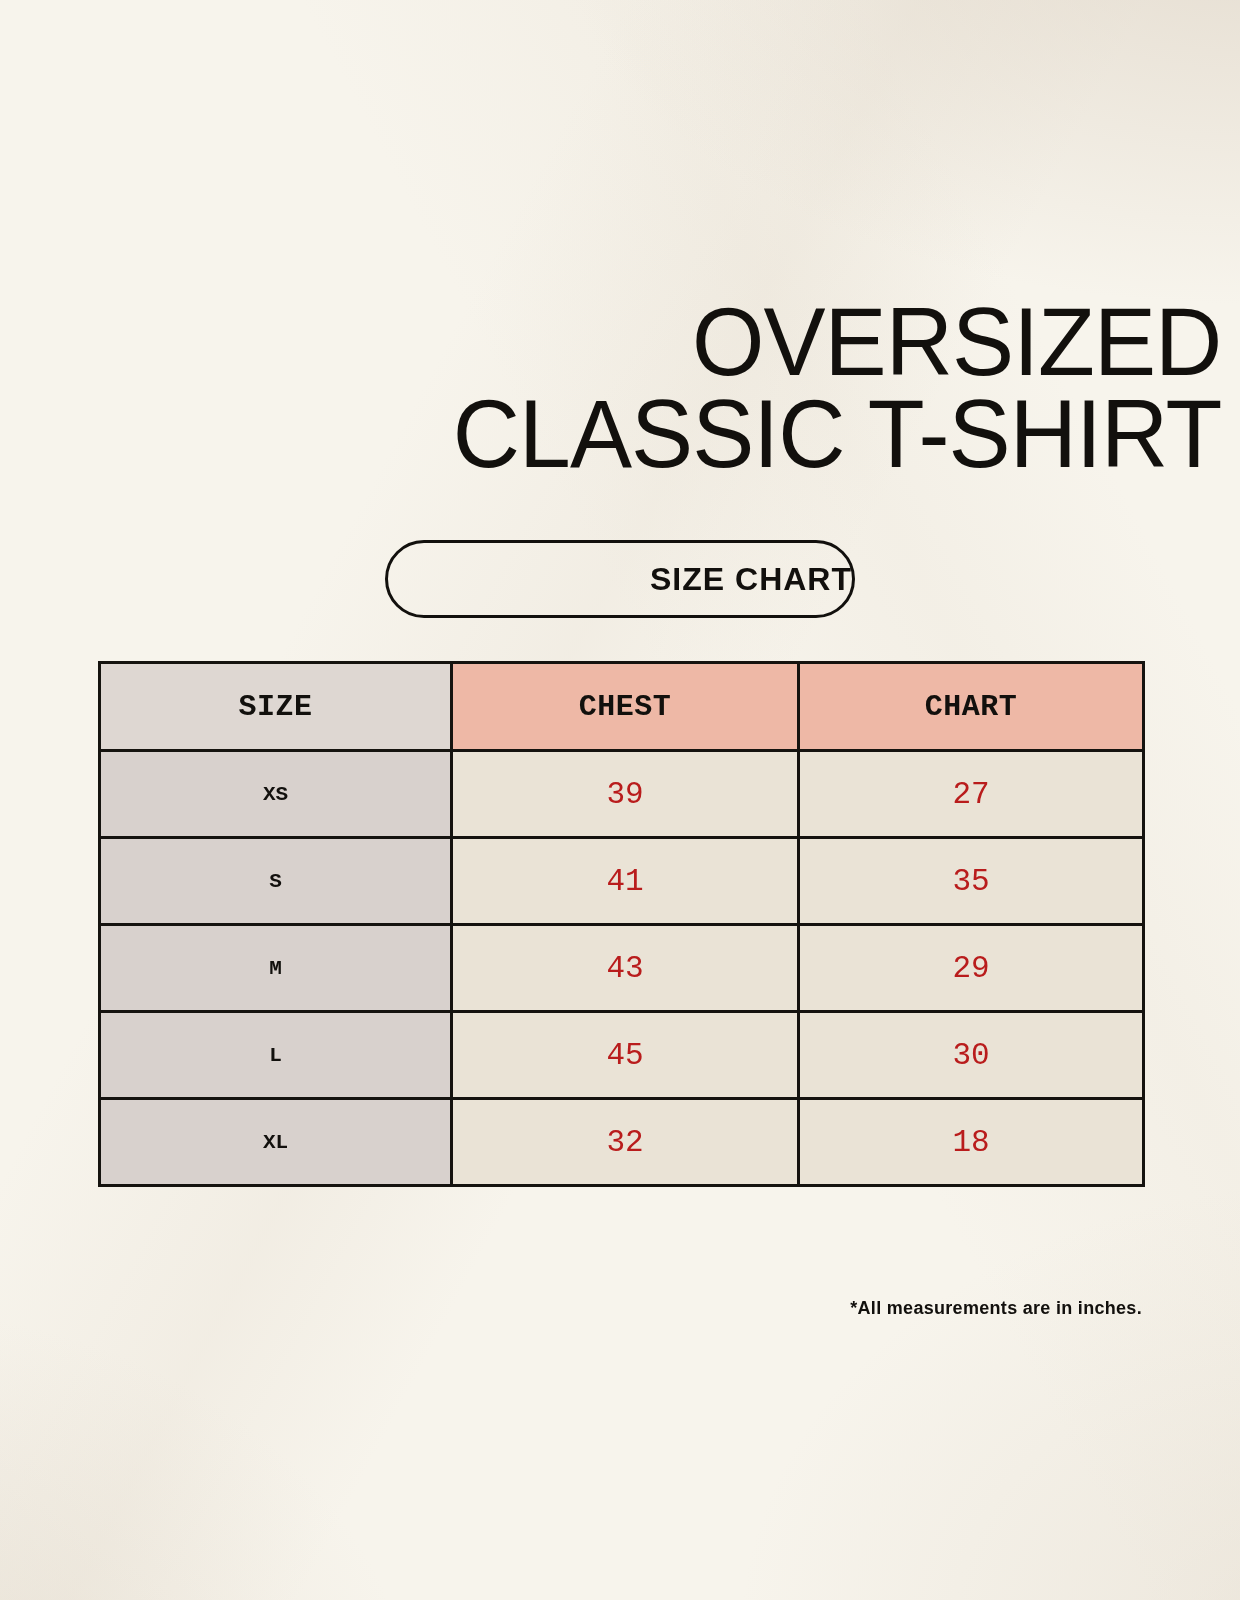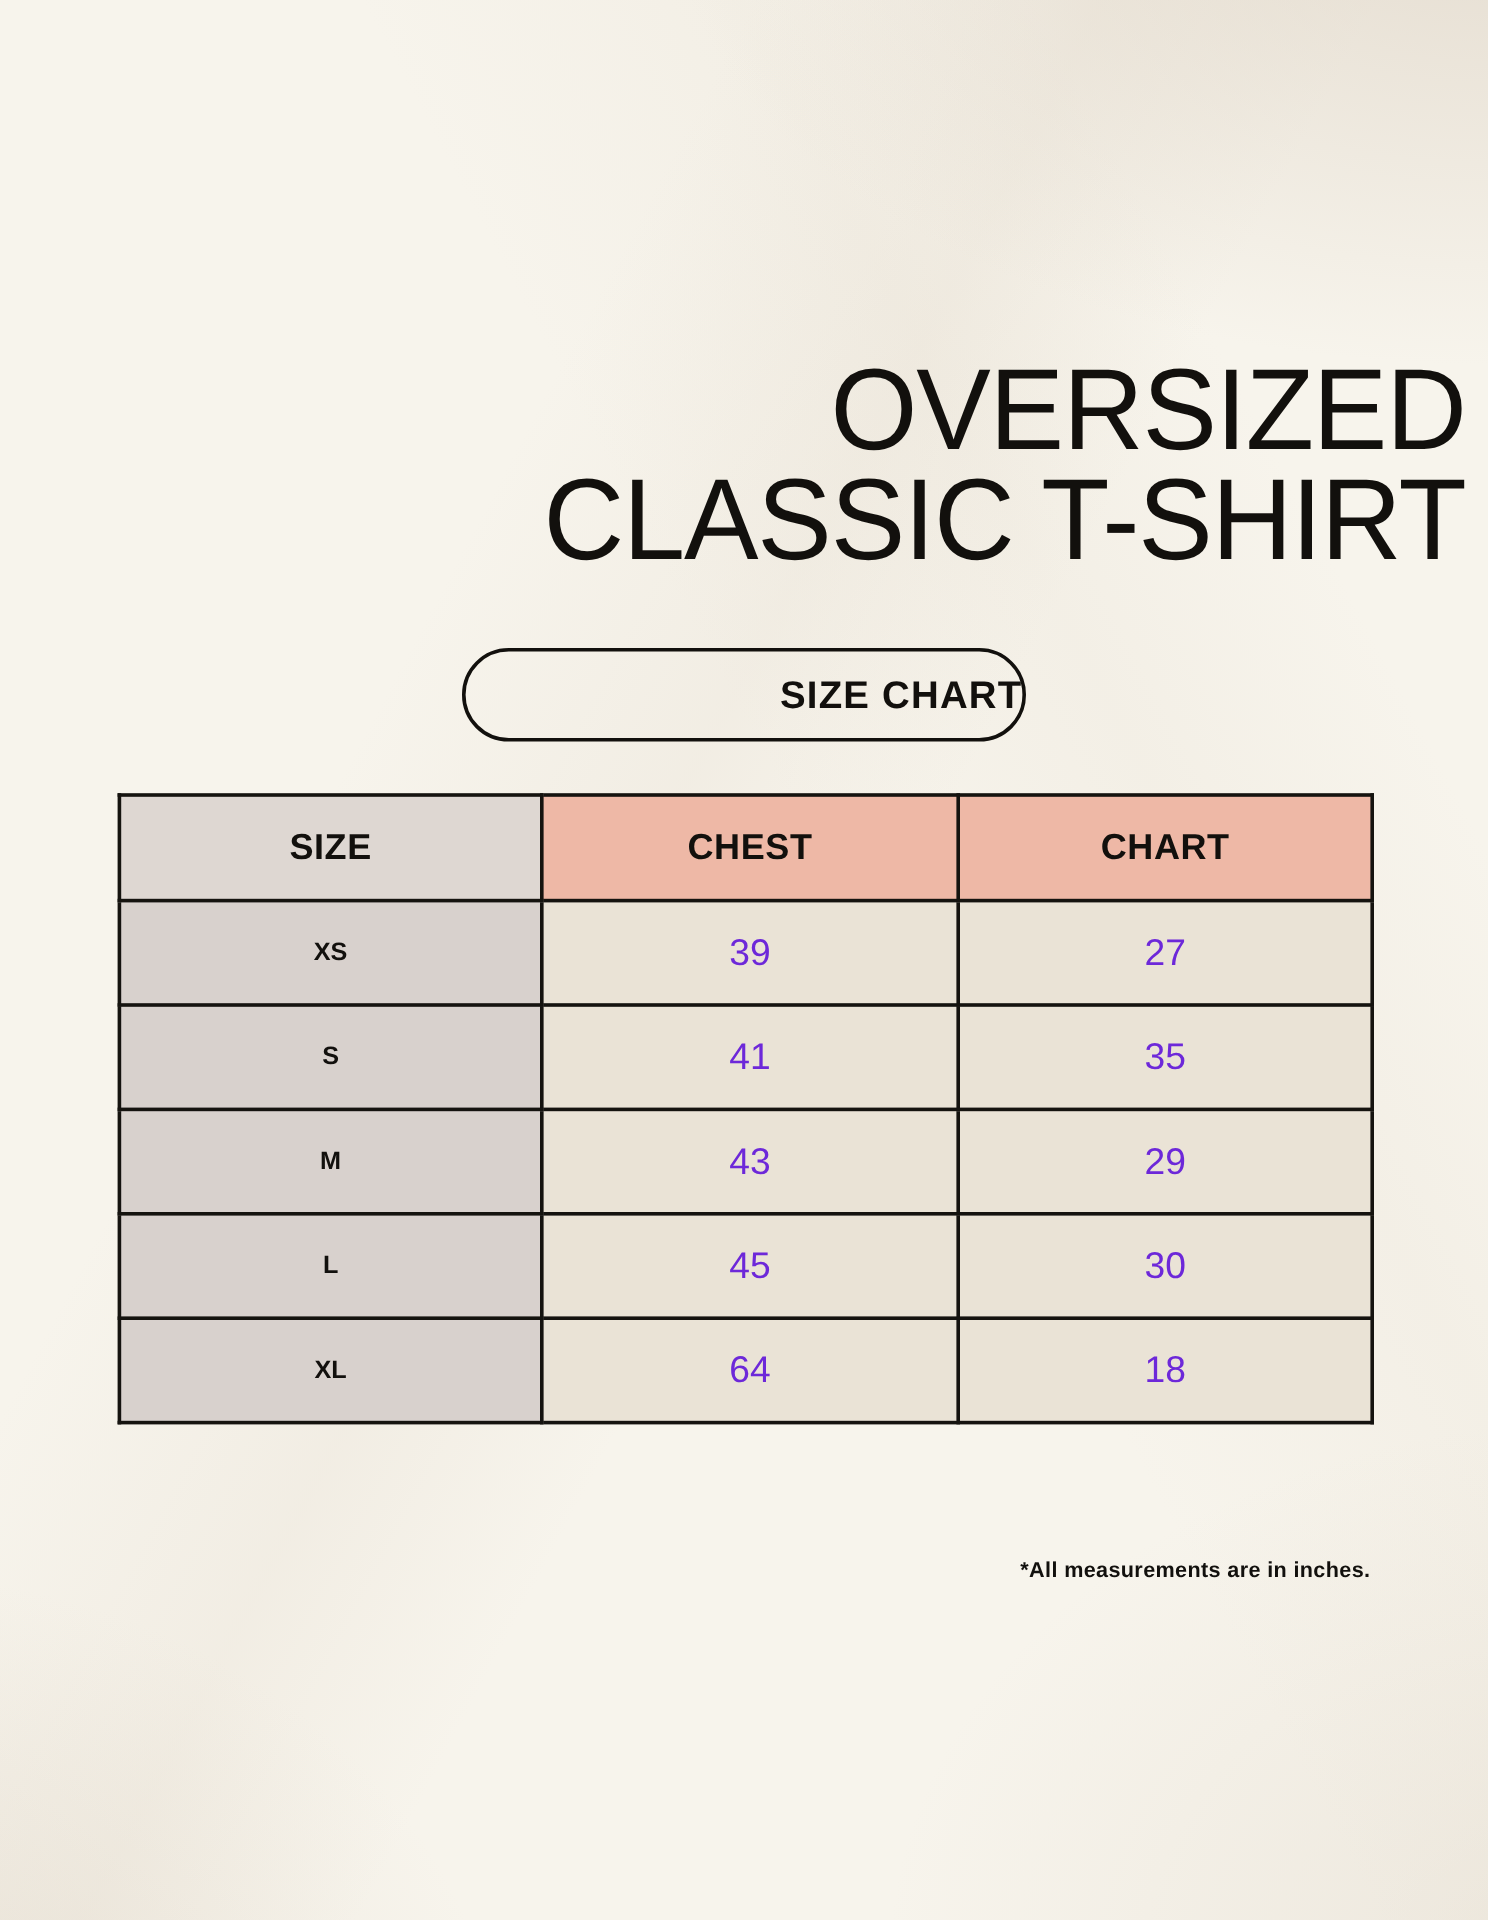--- a/index.html
+++ b/index.html
@@ -71,27 +71,28 @@
     top: 661px;
     width: 1044px;
     border-collapse: collapse;
     table-layout: fixed;
   }
   .size-table th,
   .size-table td {
     border: 3px solid var(--table-border, #15130f);
     text-align: center;
     vertical-align: middle;
+    font-family: Liberation Mono, monospace;
   }
   .size-table thead th { height: 88px; font-size: 30px; font-weight: 700; letter-spacing: 0.5px; color: var(--ink, #12100d); }
   .size-table tbody tr { height: 87px; }
   .th-size    { background: var(--header-size-bg, #ded7d2); }
   .th-measure { background: var(--header-measure-bg, #eeb8a6); }
   .td-label   { background: var(--row-label-bg, #d8d1cd); font-size: 21px; font-weight: 700; color: var(--ink, #12100d); }
-  .td-value   { background: var(--cell-bg, #eae3d6); font-size: 31px; font-weight: 400; color: #6d28d9; }
+  .td-value   { background: var(--cell-bg, #eae3d6); font-size: 31px; font-weight: 400; color: #b91c1c; }
 
   .footnote {
     position: absolute;
     top: 1298px;
     right: 98px;
     font-size: 18px;
     font-weight: 600;
     letter-spacing: 0.3px;
     color: var(--ink, #12100d);
   }
@@ -141,21 +142,21 @@
         <td class="td-value">43</td>
         <td class="td-value">29</td>
       </tr>
       <tr>
         <td class="td-label">L</td>
         <td class="td-value">45</td>
         <td class="td-value">30</td>
       </tr>
       <tr>
         <td class="td-label">XL</td>
-        <td class="td-value">64</td>
+        <td class="td-value">32</td>
         <td class="td-value">18</td>
       </tr>
     </tbody>
   </table>
 
   <div class="footnote">*All measurements are in inches.</div>
 
 </div>
 
 </body></html>

